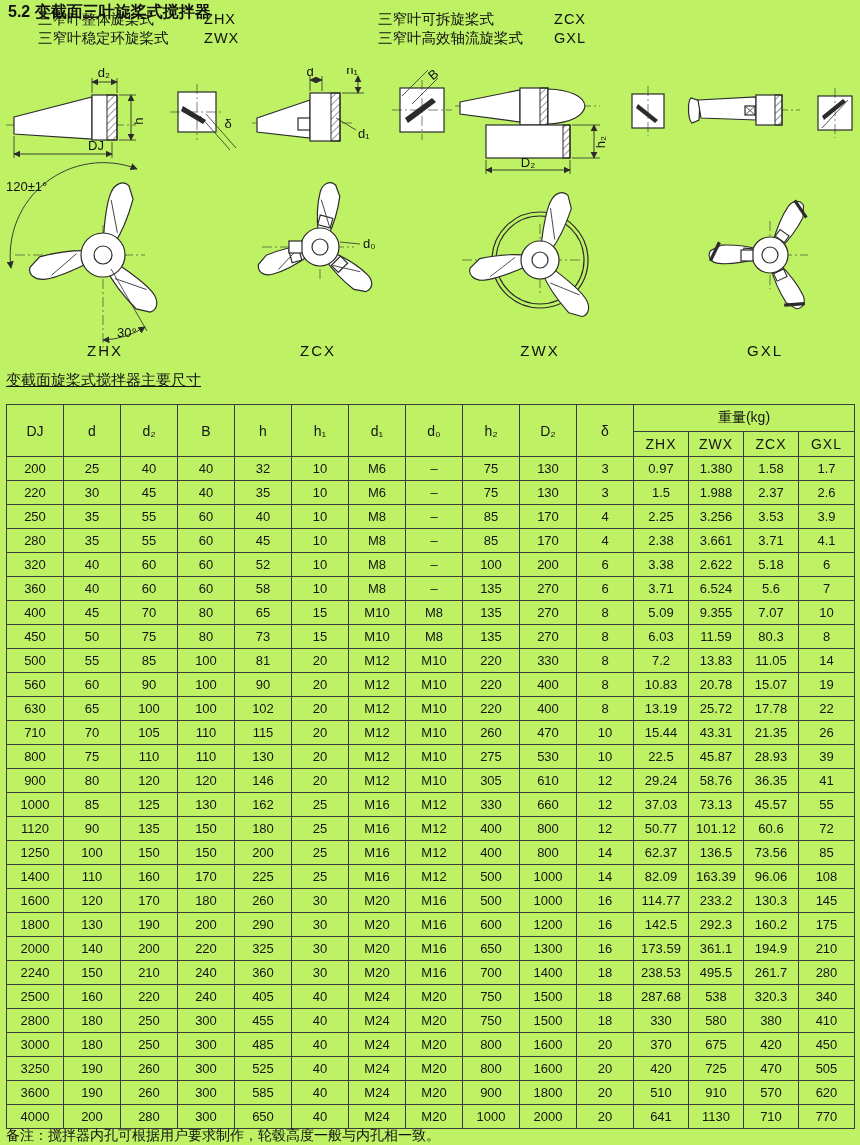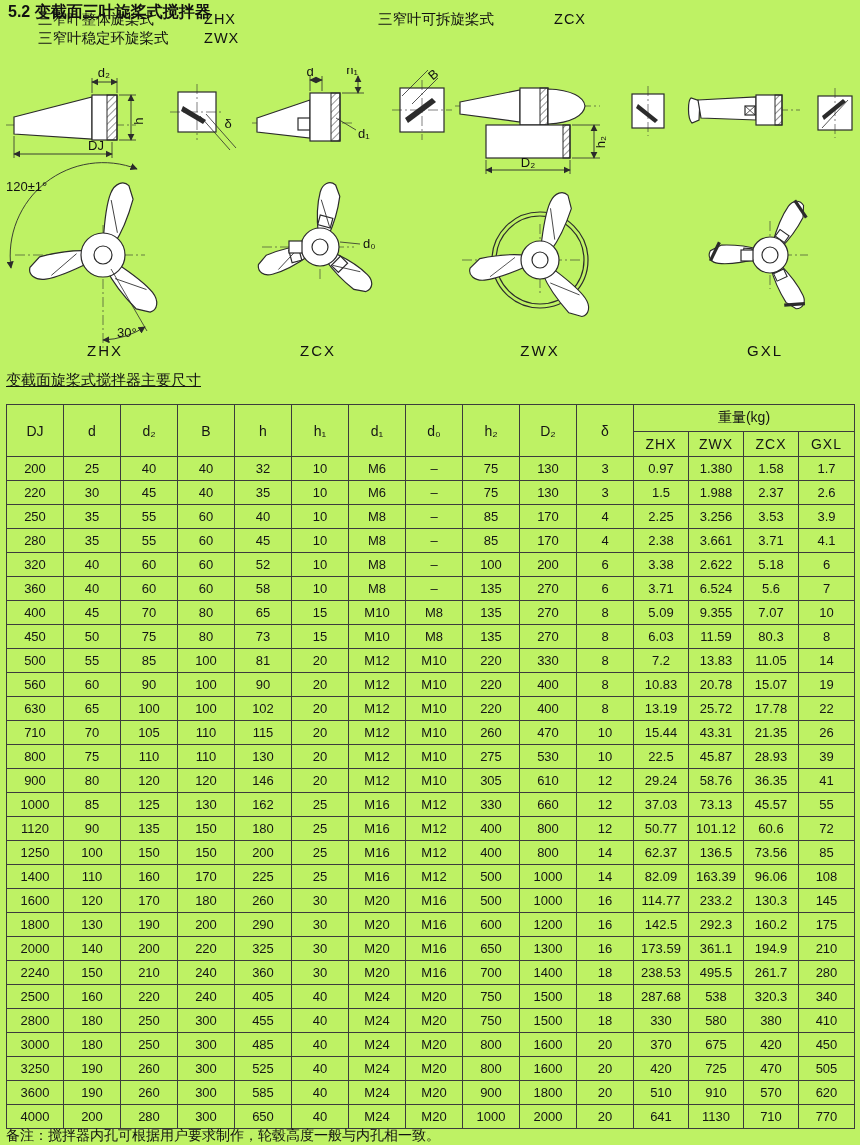--- a/index.html
+++ b/index.html
@@ -52,20 +52,24 @@
     <div class="legend-row">
       <span class="legend-name">三窄叶稳定环旋桨式</span>
       <span class="legend-code">ZWX</span>
     </div>
   </div>
   <div class="legend-col right">
     <div class="legend-row">
       <span class="legend-name">三窄叶可拆旋桨式</span>
       <span class="legend-code">ZCX</span>
     </div>
+    <div class="legend-row">
+      <span class="legend-name">三窄叶高效轴流旋桨式</span>
+      <span class="legend-code">GXL</span>
+    </div>
   </div>
 
   <svg class="drawings" width="860" height="300" viewBox="0 0 860 300">
     <defs>
       <pattern id="hatch" width="5" height="5" patternUnits="userSpaceOnUse" patternTransform="rotate(45)">
         <line x1="0" y1="0" x2="0" y2="5" stroke="#2b2b2b" stroke-width="1"></line>
       </pattern>
       <marker id="arr" viewBox="0 0 10 10" refX="9" refY="5" markerWidth="8" markerHeight="8" orient="auto-start-reverse">
         <path d="M0,0 L10,5 L0,10 z" fill="#2b2b2b"></path>
       </marker>

